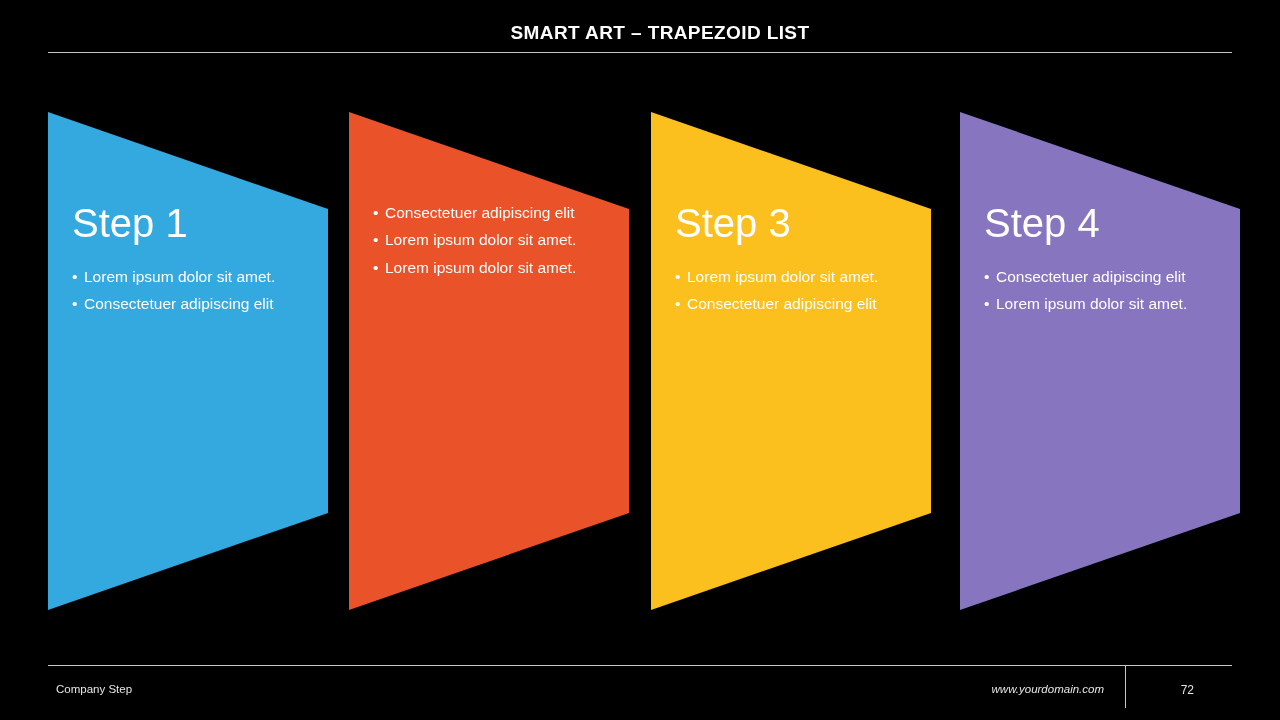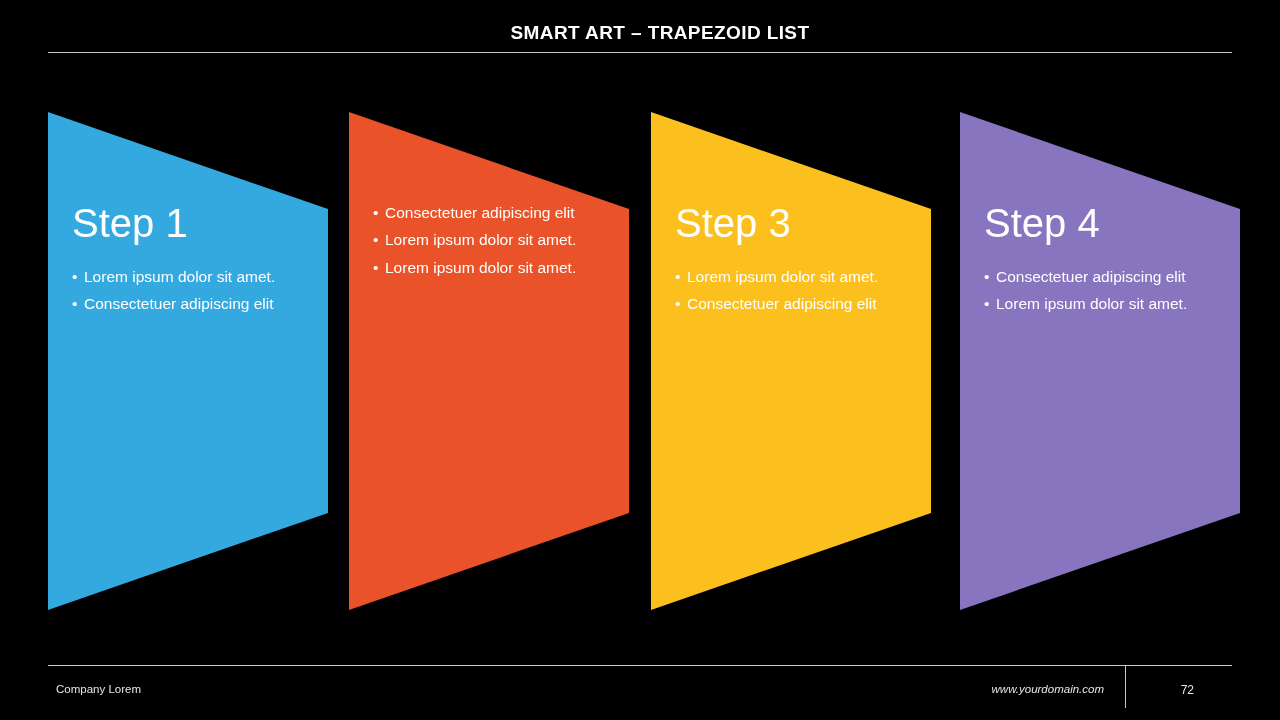--- a/index.html
+++ b/index.html
@@ -209,17 +209,17 @@
         <li>Consectetuer adipiscing elit</li>
         <li>Lorem ipsum dolor sit amet.</li>
       </ul>
     </div>
   </div>
 
 </div>
 
 <div class="footer-rule"></div>
 <div class="footer">
-  <div class="company-name">Company Lorem</div>
+  <div class="company-name">Company Step</div>
   <div class="domain">www.yourdomain.com</div>
   <div class="page-divider"></div>
   <div class="page-number">72</div>
 </div>
 
 </body></html>

